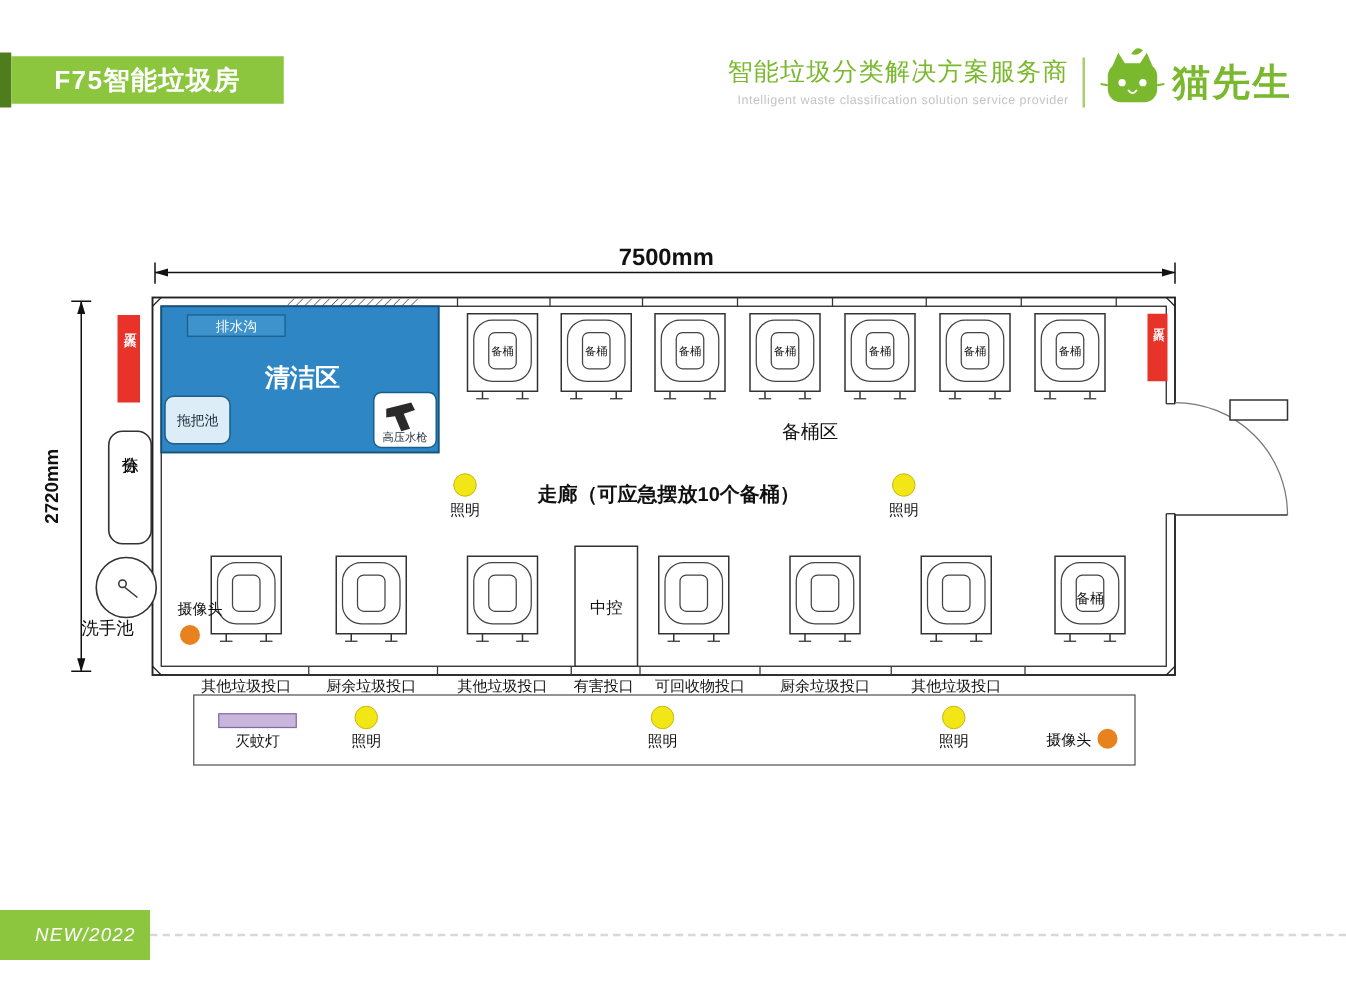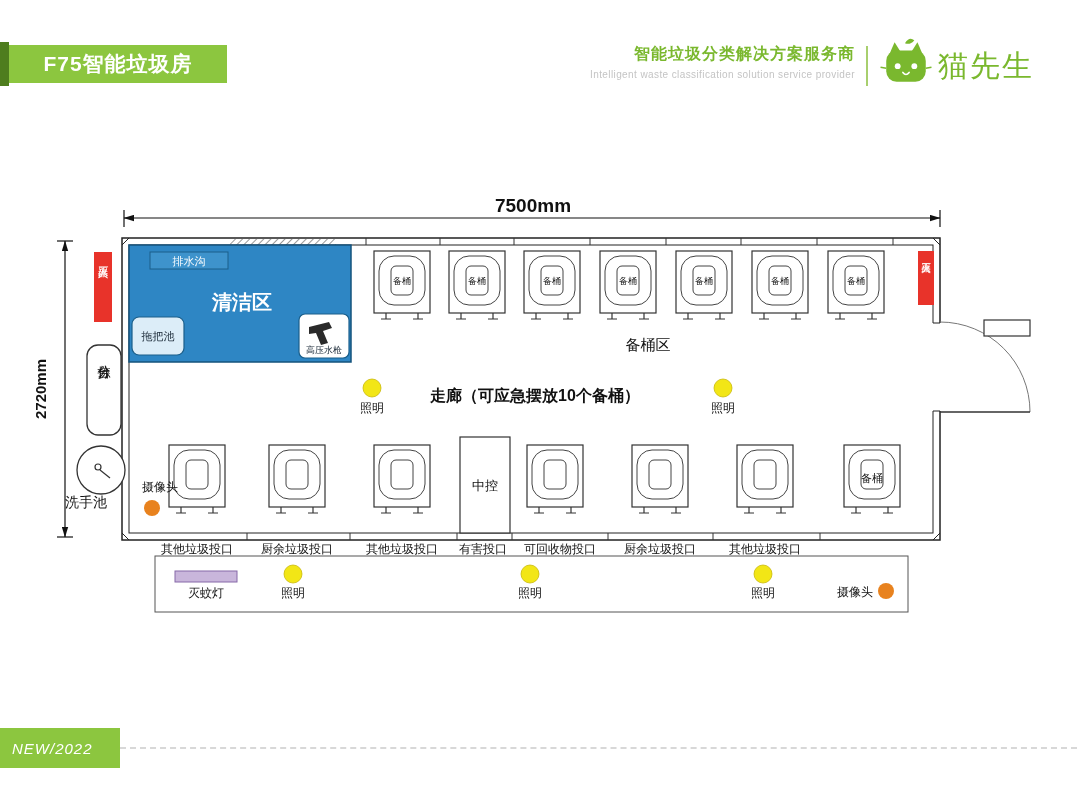--- a/index.html
+++ b/index.html
@@ -6,29 +6,29 @@
   body{font-family:"Liberation Sans","DejaVu Sans",sans-serif;}
   .page{position:relative;width:1077px;height:793px;background:#fff;overflow:hidden;}
   .plan-svg{position:absolute;left:0;top:0;width:1077px;height:793px;}
   svg text{font-family:"Liberation Sans","DejaVu Sans",sans-serif;}
   
   .banner-accent{position:absolute;left:0;top:42px;width:9px;height:44px;background:#4E7D1E;}
   .title-banner{position:absolute;left:9px;top:45px;width:218px;height:38px;background:#8CC63F;
     display:flex;align-items:center;justify-content:center;}
   .title-banner span{color:#fff;font-size:21px;font-weight:bold;letter-spacing:1px;}
   .tagline{position:absolute;right:222px;top:44px;text-align:right;}
-  .tagline .zh{color:#7AB82E;font-size:16px;font-weight:bold;letter-spacing:1px;}
+  .tagline .zh{color:#7AB82E;font-size:20px;font-weight:normal;letter-spacing:1px;}
   .tagline .en{color:#C4C4C4;font-size:10px;margin-top:4px;letter-spacing:.4px;margin-left:36px;}
   .head-divider{position:absolute;left:866px;top:46px;width:2px;height:40px;background:#A8CF6E;}
   .brand-icon{position:absolute;left:880px;top:36px;width:52px;height:52px;}
-  .brand-name{position:absolute;left:938px;top:46px;font-size:30px;font-weight:normal;color:#7AB82E;letter-spacing:2px;}
+  .brand-name{position:absolute;left:938px;top:46px;font-size:30px;font-weight:bold;color:#7AB82E;letter-spacing:2px;}
   
   .footer-dash{position:absolute;left:120px;right:0;top:747px;border-top:2px dashed #D8D8D8;}
   .footer-badge{position:absolute;left:0;top:728px;width:120px;height:40px;background:#8CC63F;
-    color:#fff;font-size:15px;font-style:italic;display:flex;align-items:center;padding-left:12px;box-sizing:border-box;letter-spacing:1px;}
+    color:#fff;font-size:15px;font-style:italic;display:flex;align-items:center;padding-left:28px;box-sizing:border-box;letter-spacing:1px;}
 </style>
 </head>
 <body>
 
 <div class="page">
 
   <div class="banner-accent"></div>
   <div class="title-banner">
     <span>F75智能垃圾房</span>
   </div>

